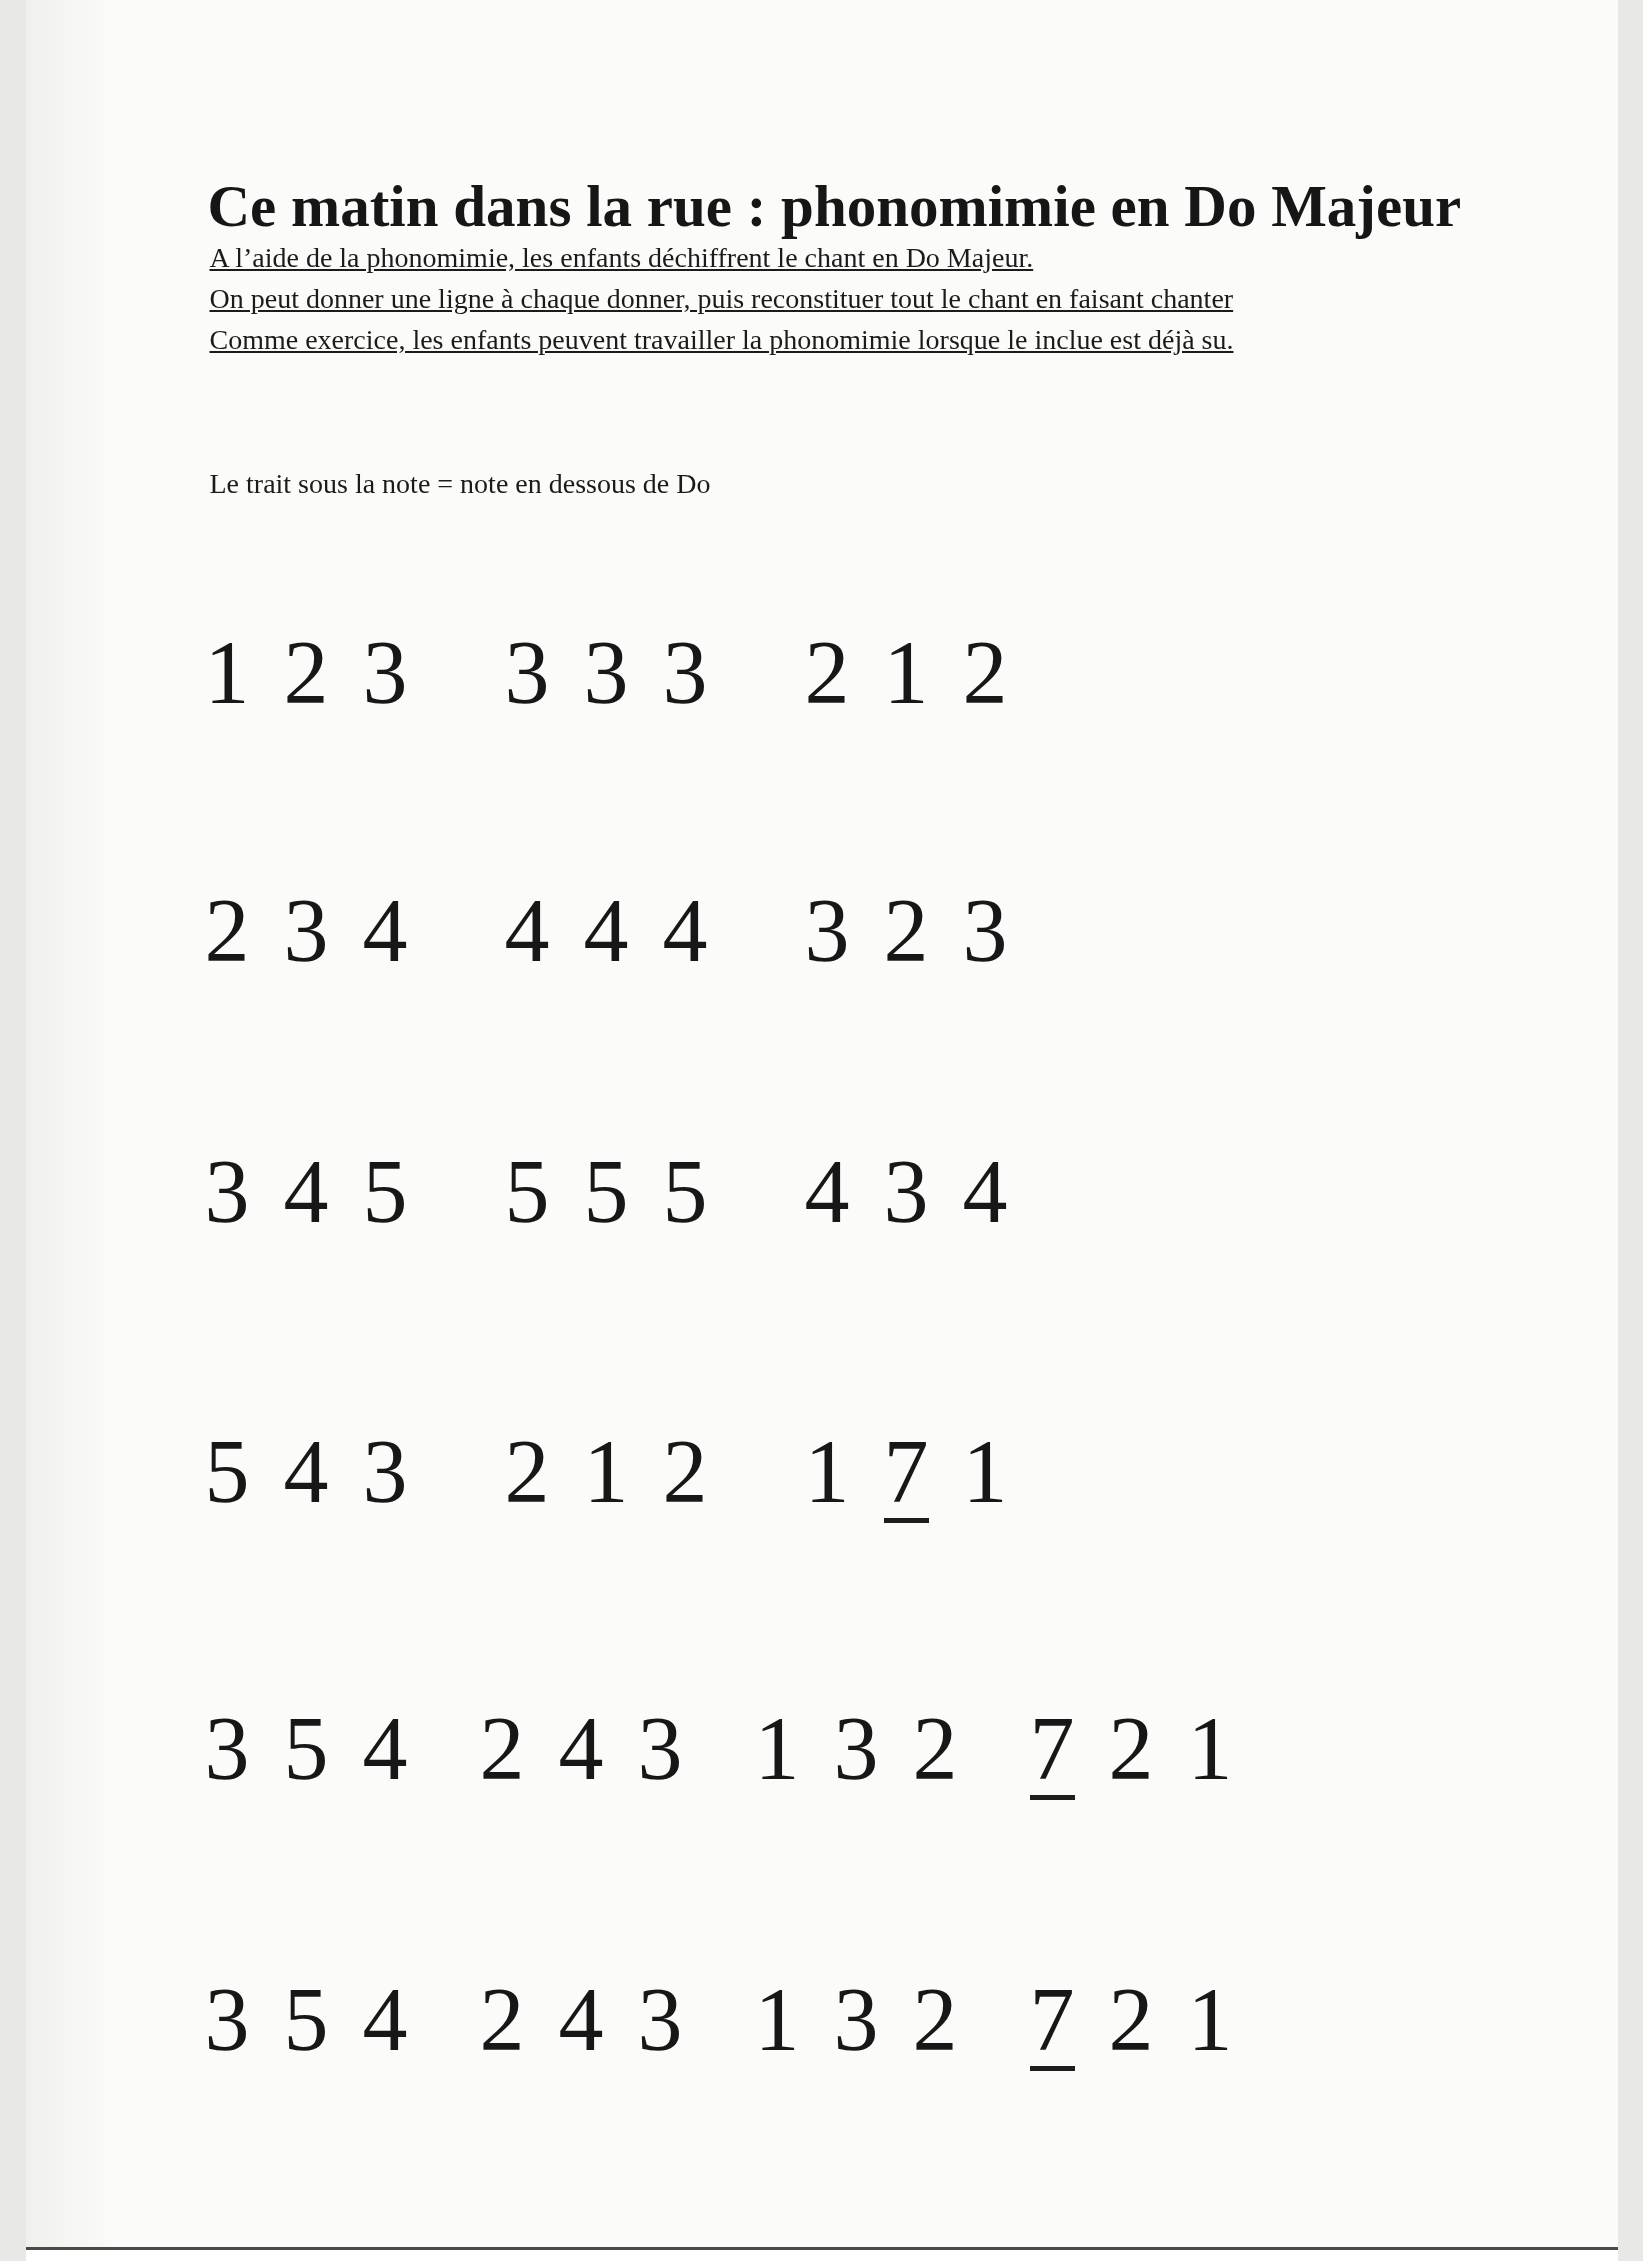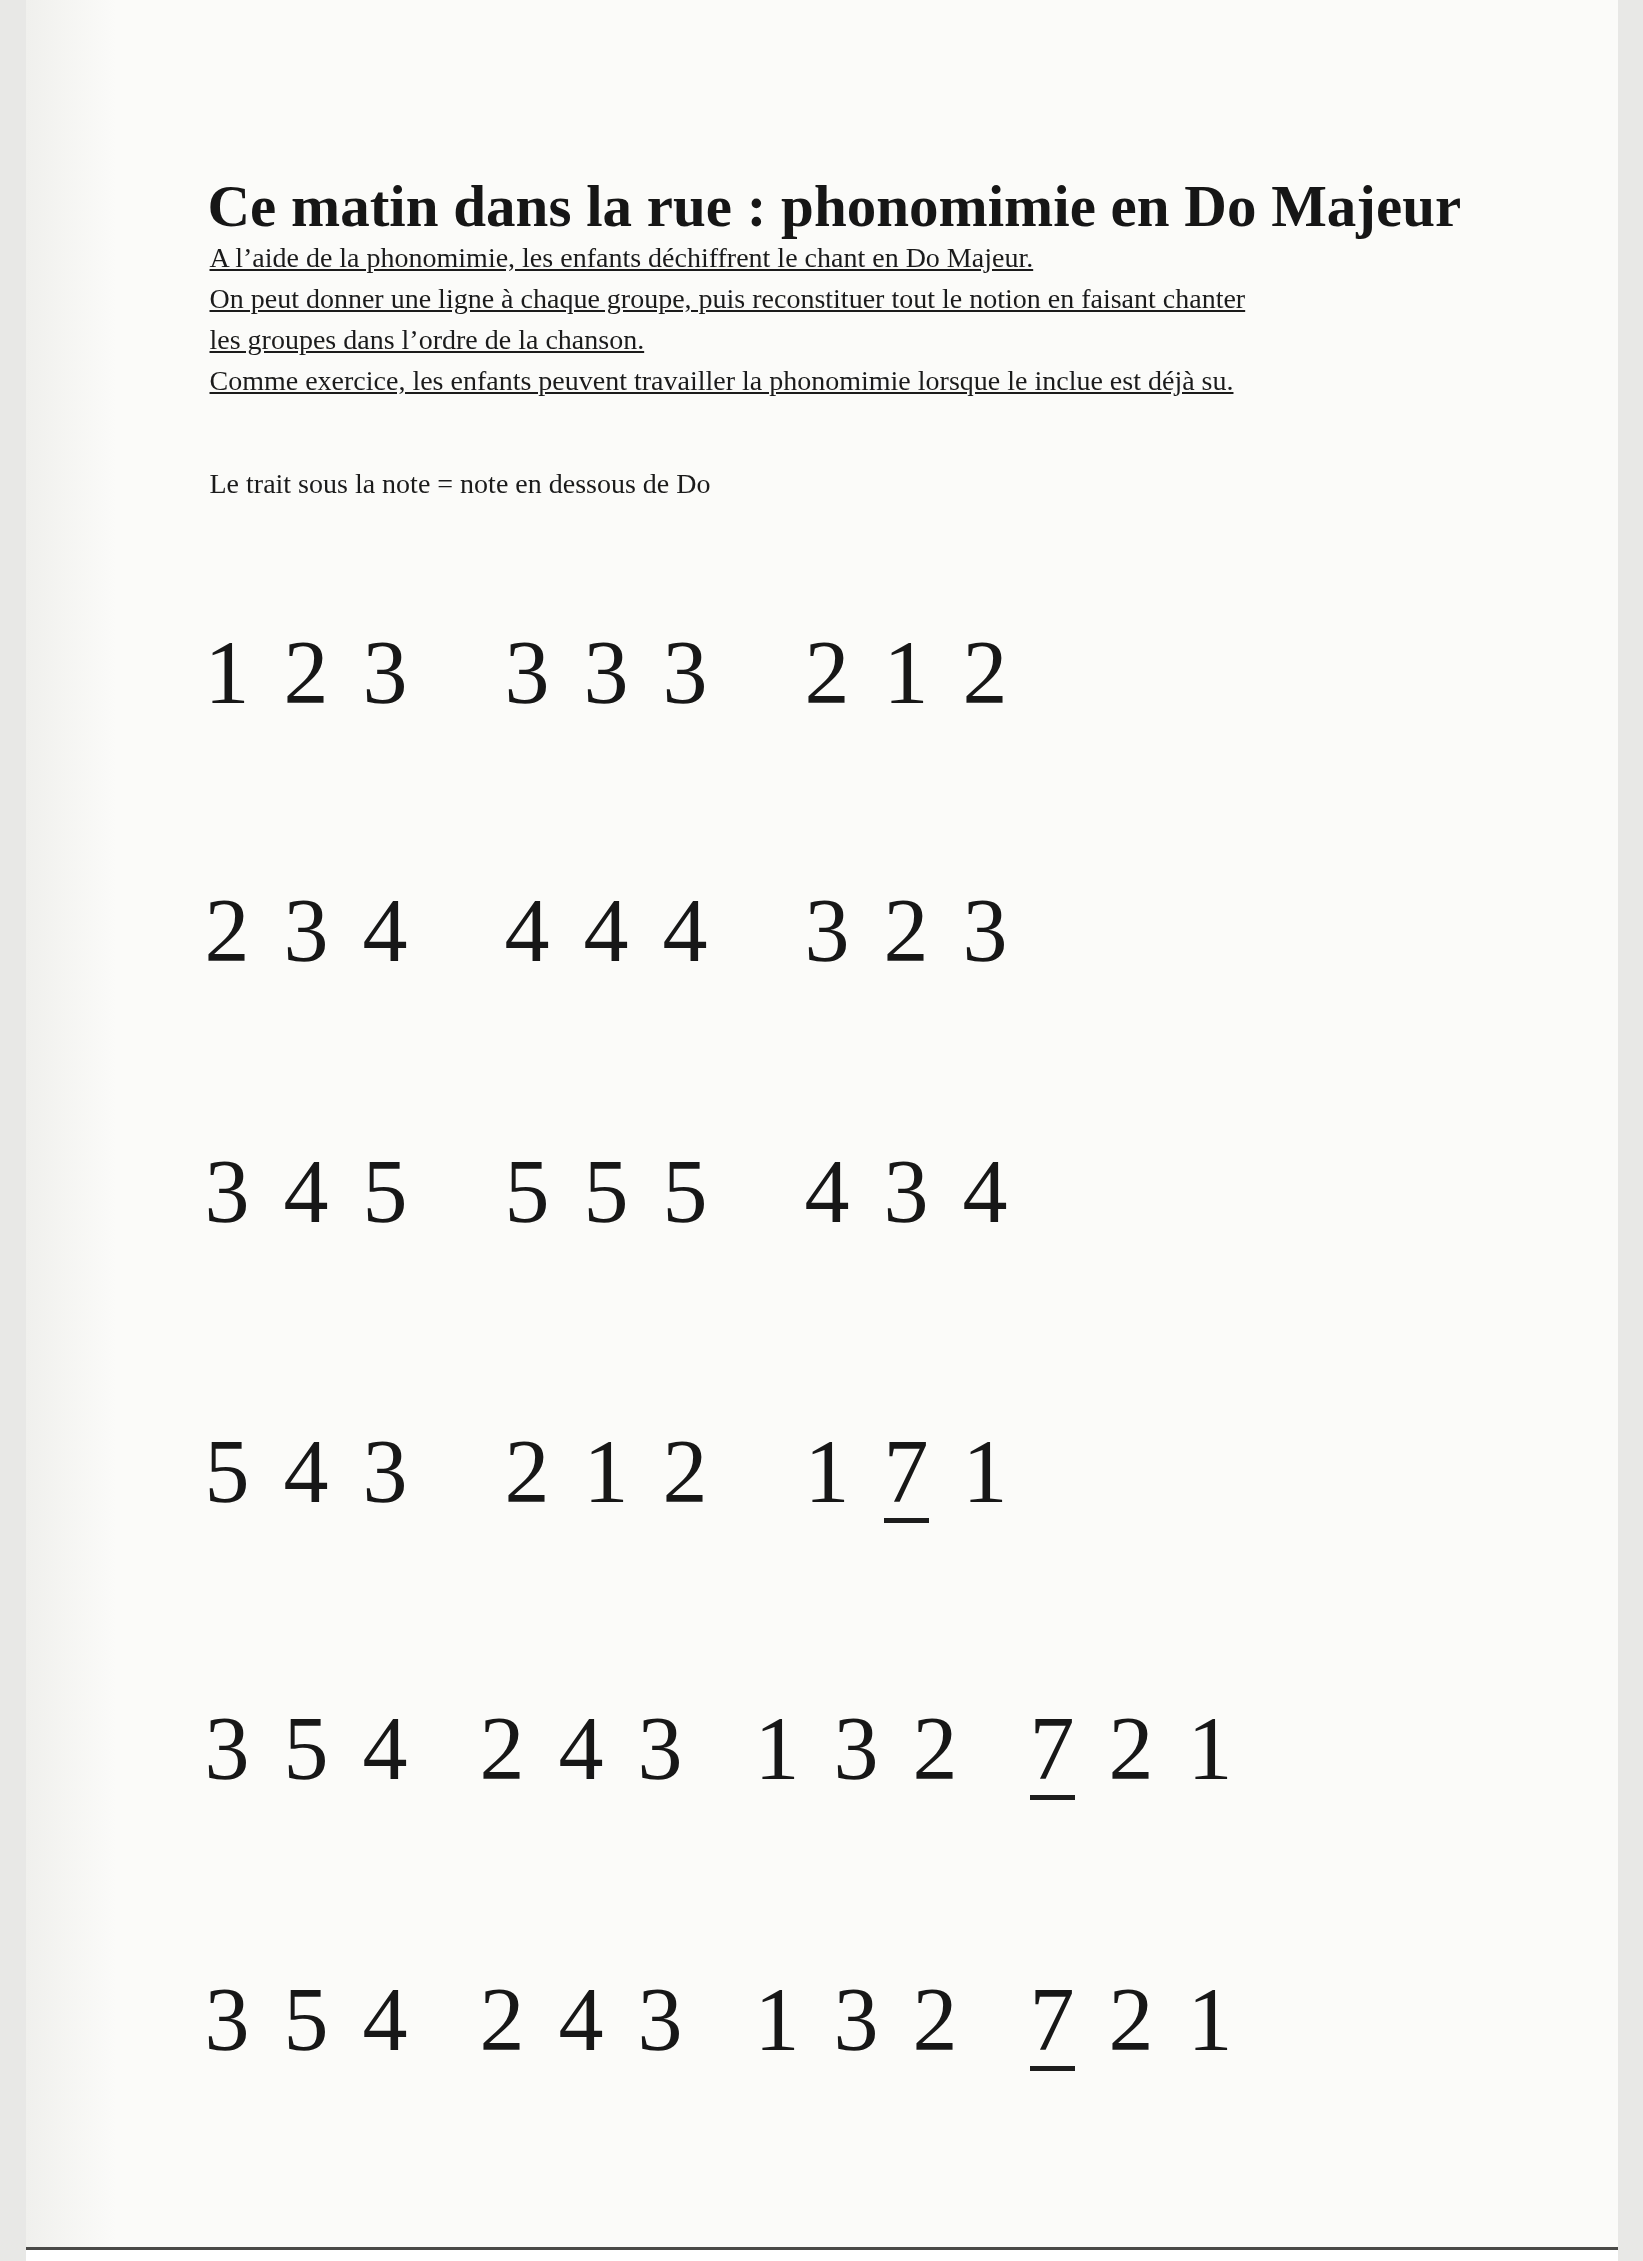--- a/index.html
+++ b/index.html
@@ -93,22 +93,21 @@
 </style>
 </head>
 <body>
 
 <div class="page">
 
   <h1 class="doc-title">Ce matin dans la rue : phonomimie en Do Majeur</h1>
 
   <div class="intro">
     <div>A l’aide de la phonomimie, les enfants déchiffrent le chant en Do Majeur.</div>
-    <div>On peut donner une ligne à chaque groupe, puis reconstituer tout le notion en faisant chanter</div>
-    <div>les groupes dans l’ordre de la chanson.</div>
+    <div>On peut donner une ligne à chaque donner, puis reconstituer tout le chant en faisant chanter</div>
     <div>Comme exercice, les enfants peuvent travailler la phonomimie lorsque le inclue est déjà su.</div>
   </div>
 
   <div class="legend">Le trait sous la note = note en dessous de Do</div>
 
   <div class="chant-rows">
       <div class="chant-row">
         <div class="note-group">
           <span class="note">1</span>
           <span class="note">2</span>

